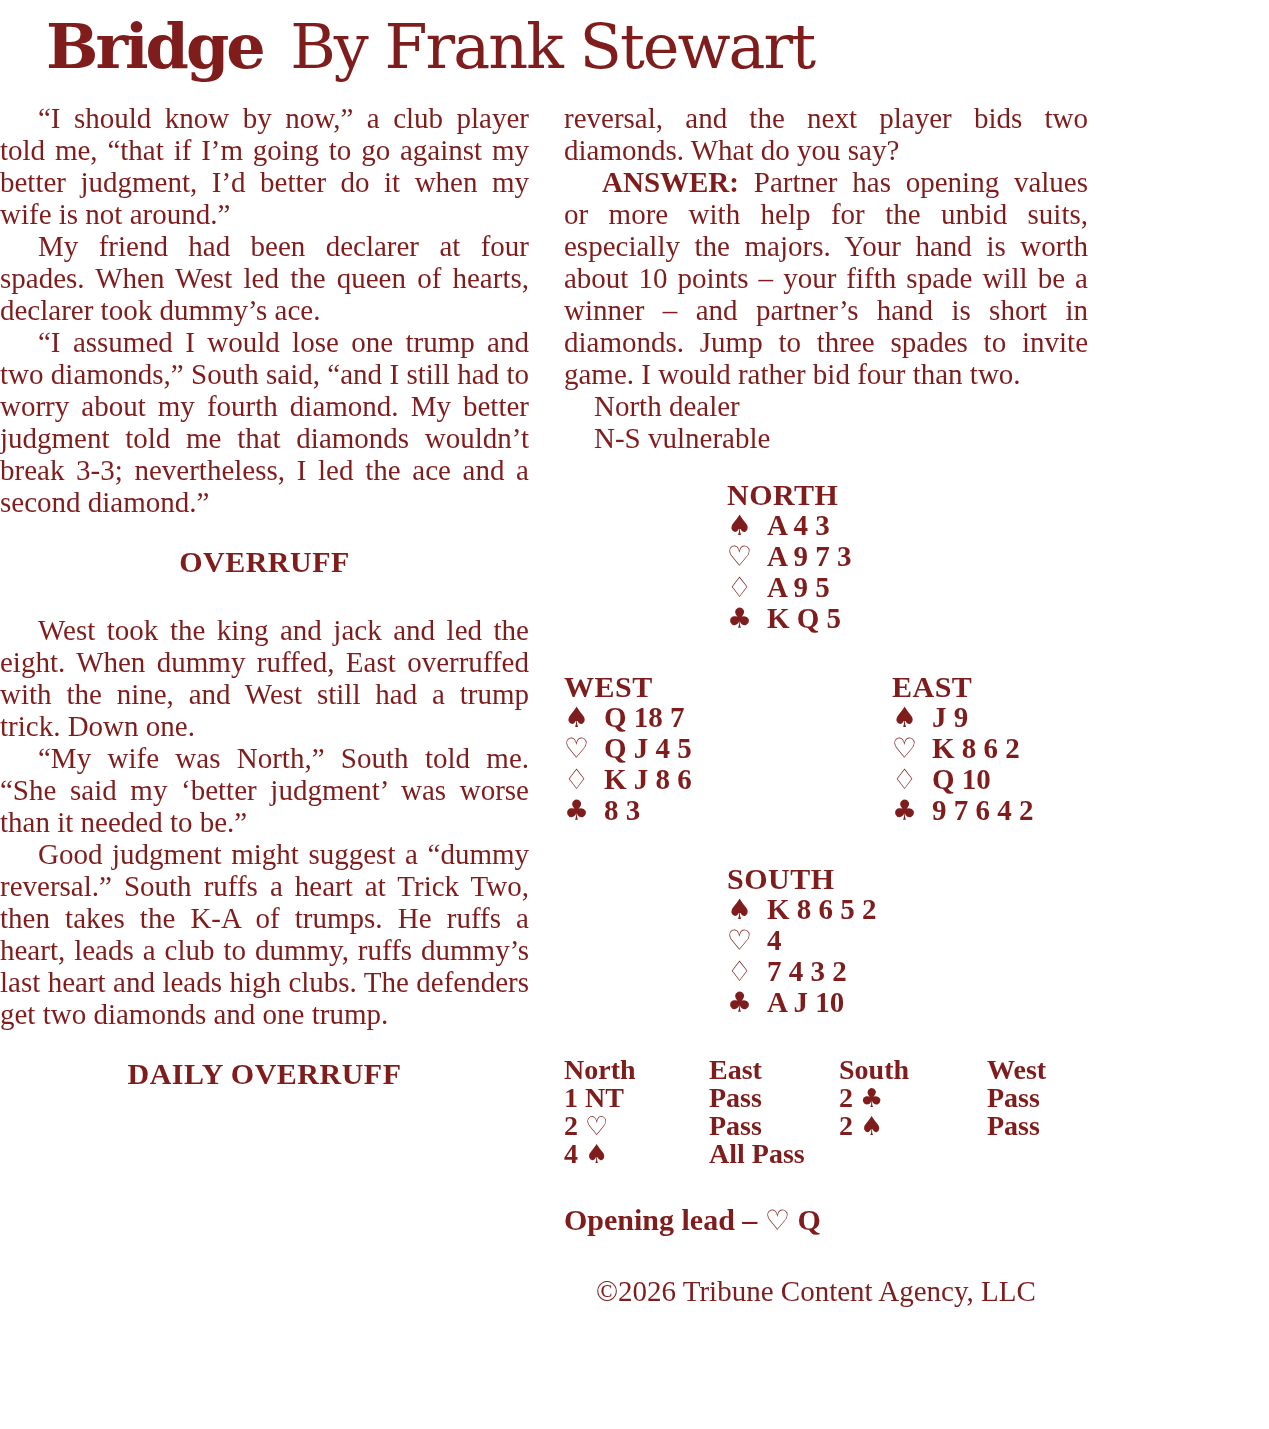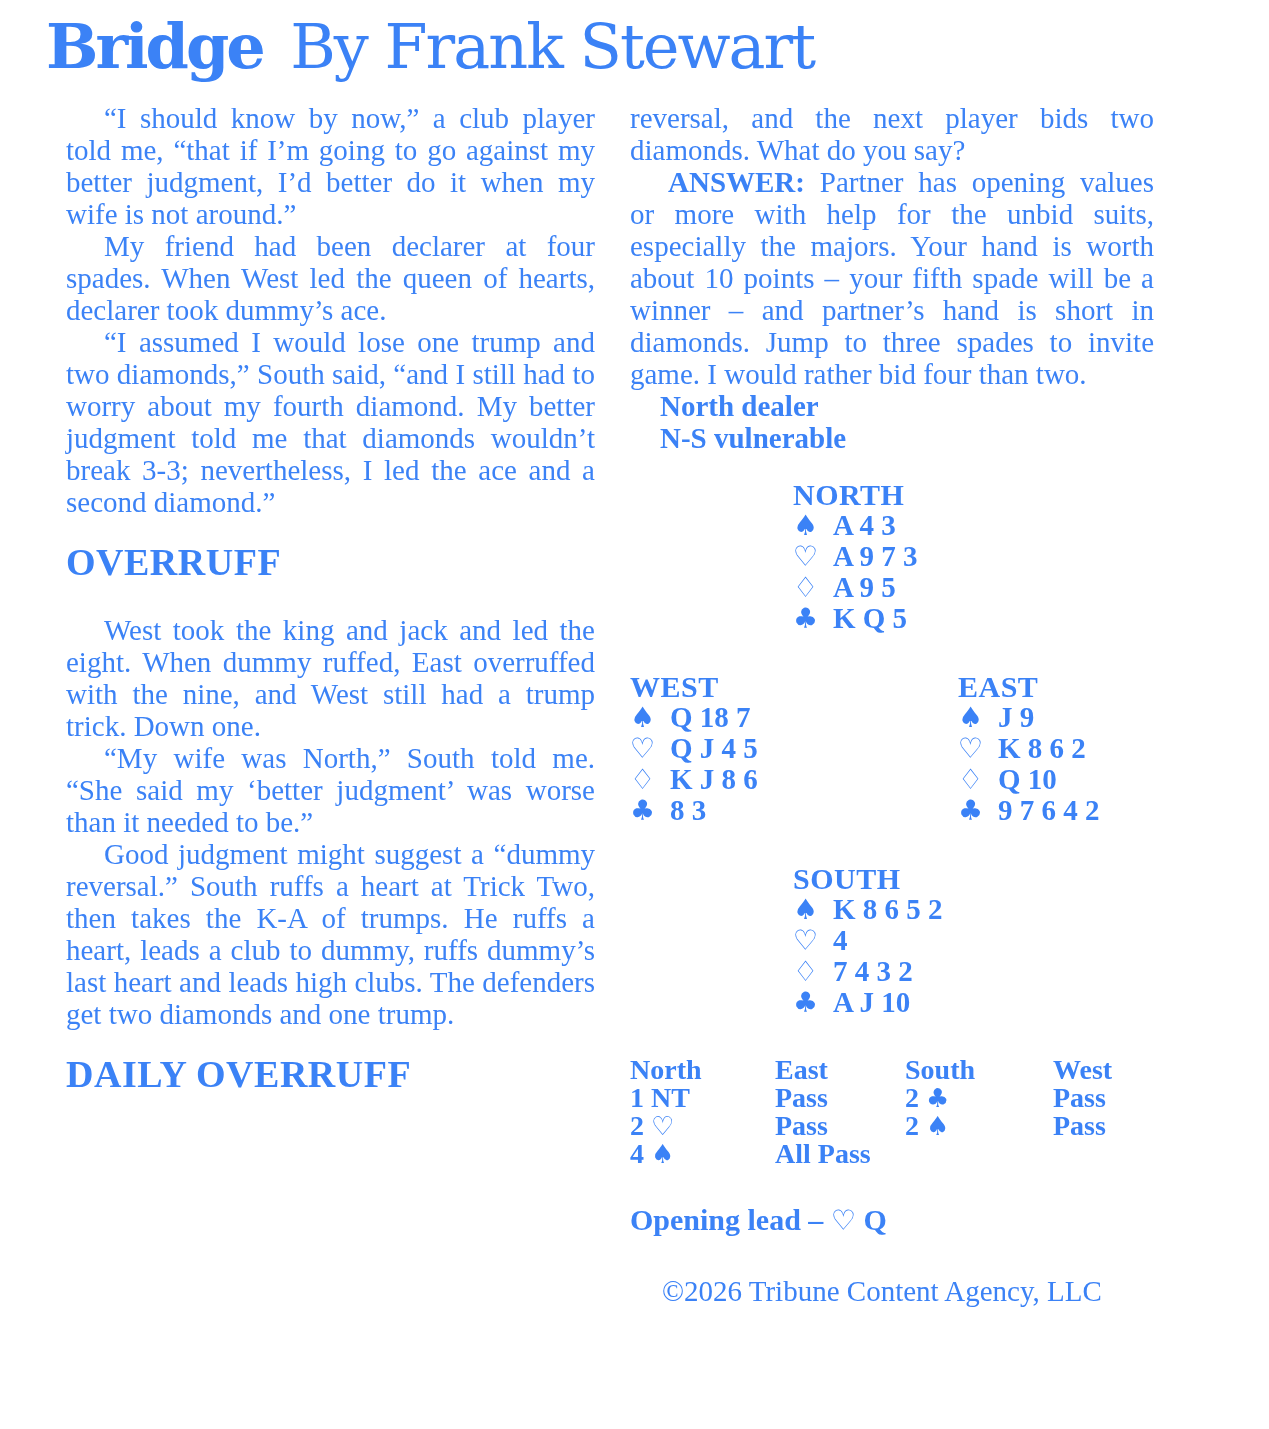--- a/index.html
+++ b/index.html
@@ -5,21 +5,21 @@
   html, body {
     margin: 0;
     padding: 0;
     background: #ffffff;
   }
   .page {
     position: relative;
     width: 1269px;
     height: 1429px;
     background: #ffffff;
-    color: #3b82f6;
+    color: #7f1d1d;
     font-family: "Liberation Serif", serif;
     overflow: hidden;
   }
   
   .masthead {
     margin: 14px 0 0 46px;
     font-size: 62px;
     line-height: 66px;
     white-space: nowrap;
     font-weight: normal;
@@ -32,47 +32,46 @@
   .masthead-byline {
     font-family: "DejaVu Serif", serif;
     font-weight: normal;
     letter-spacing: -2px;
     margin-left: 12px;
   }
   
   .columns {
     display: flex;
     margin-top: 22px;
-    padding-left: 66px;
   }
   .col-left  { width: 529px; }
   .col-right { width: 524px; margin-left: 35px; }
 
   .para {
     margin: 0;
     font-size: 29px;
     line-height: 32px;
     text-align: justify;
     text-indent: 38px;
   }
   .para.no-indent { text-indent: 0; }
 
   .section-heading {
     margin: 28px 0 36px 0;
-    font-size: 38px;
-    line-height: 32px;
-    font-weight: bold;
+    font-size: 30px;
+    line-height: 32px;
+    font-weight: bold;
+    text-align: center;
     letter-spacing: 0.5px;
   }
   .info-line {
     margin: 0;
     font-size: 29px;
     line-height: 32px;
     text-indent: 30px;
-    font-weight: bold;
   }
   
   .suit {
     font-family: "DejaVu Sans", sans-serif;
     font-weight: bold;
   }
   .suit-inline {
     margin-right: 6px;
     font-weight: normal;
     font-size: 27px;

